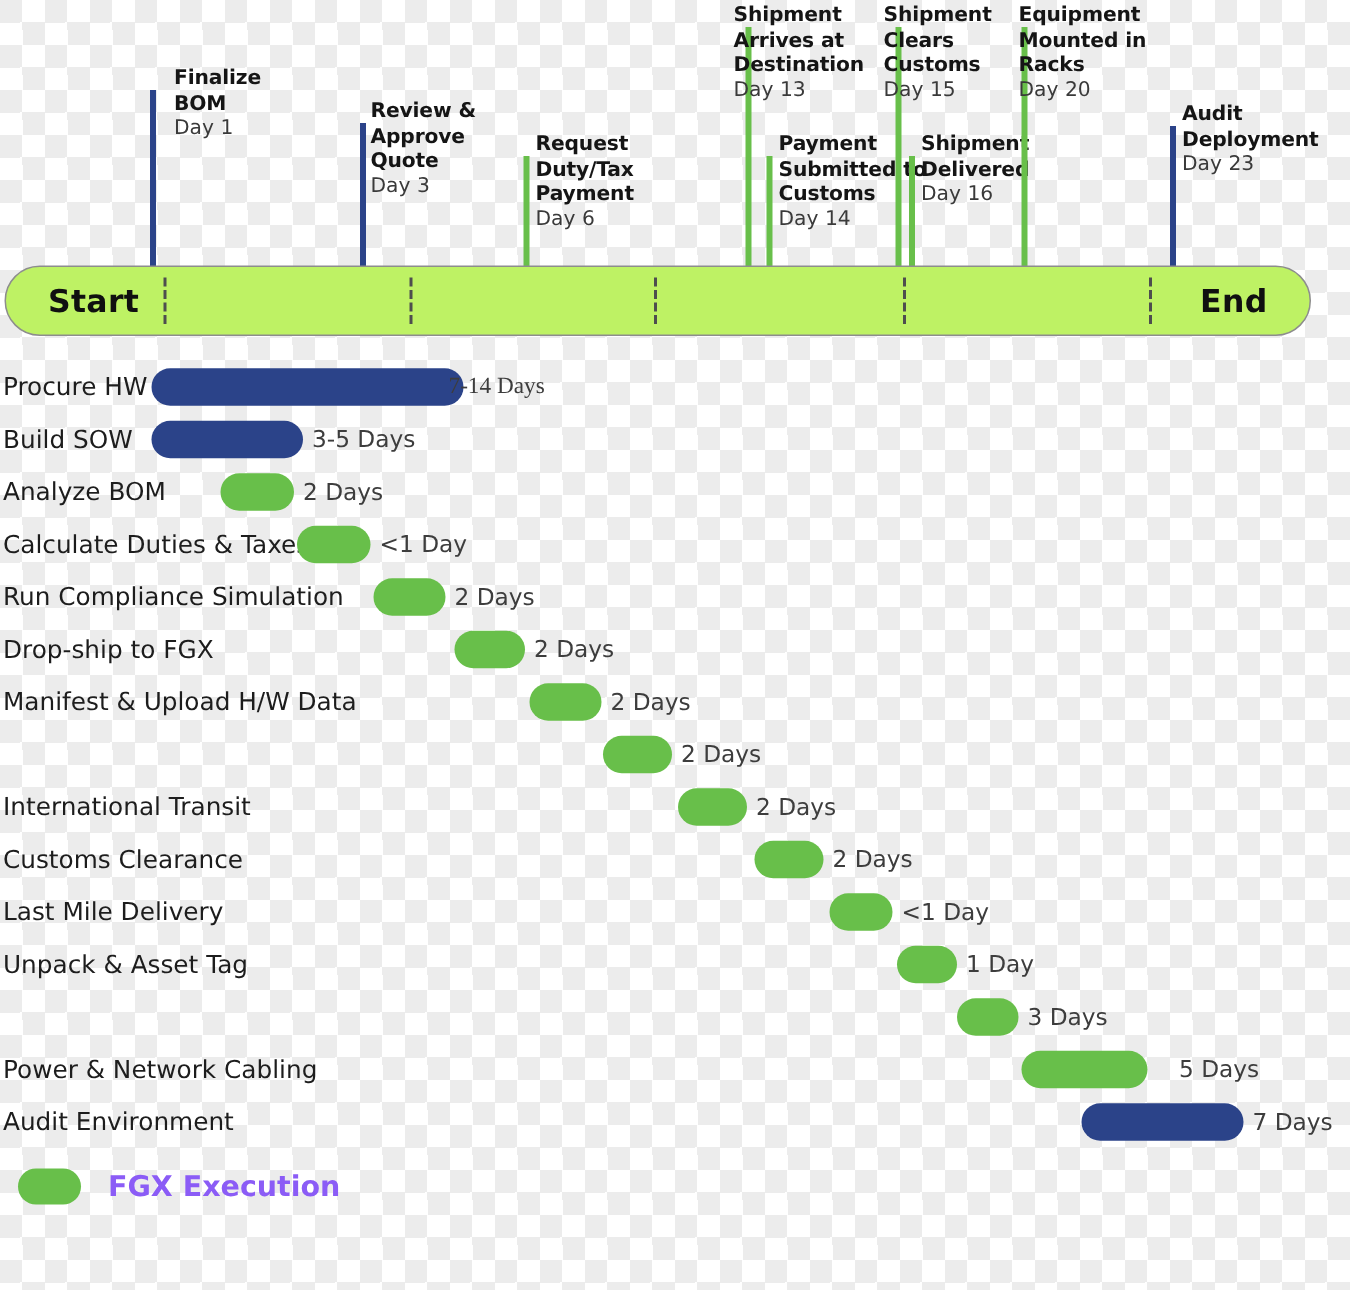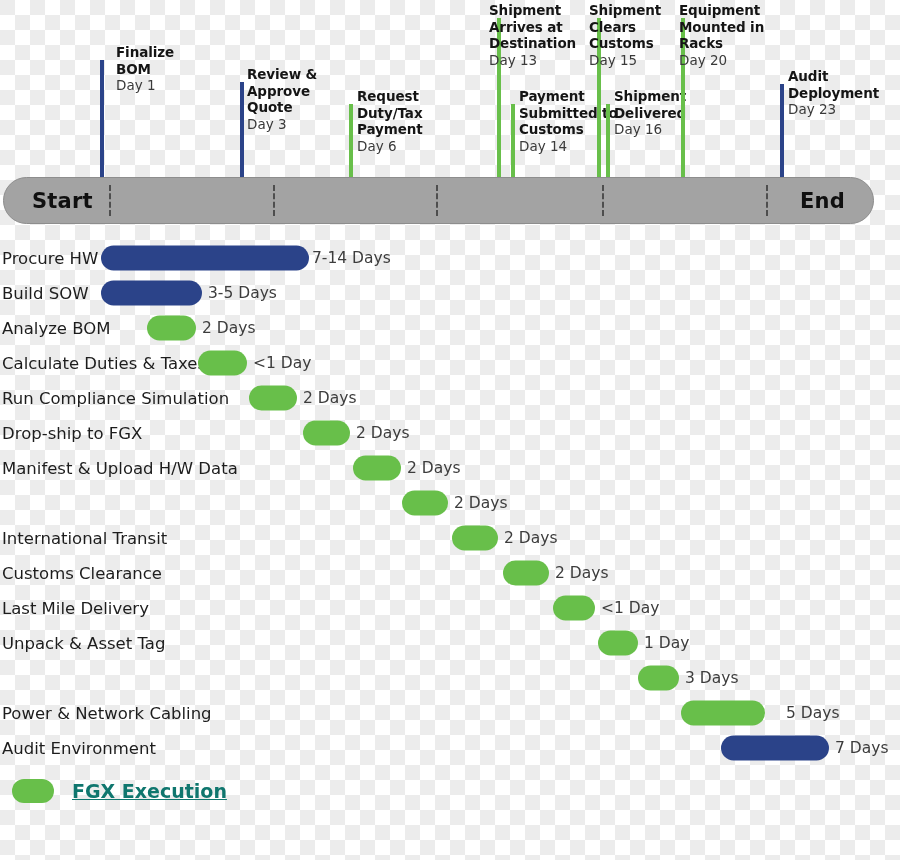--- a/index.html
+++ b/index.html
@@ -28,21 +28,21 @@
   }
   .ms-title {
     font-weight:bold; font-size:13.5px; color:#151515;
     letter-spacing:-0.1px;
   }
   .ms-day { font-weight:normal; font-size:13.5px; color:#3a3a3a; }
 
   
   #timeline-bar {
     position:absolute; left:3px; top:177px; width:871px; height:47px;
-    background:#a3a3a3;
+    background:#bef264;
     border:1px solid #8d8d8d;
     border-radius:24px;
   }
   #timeline-bar .tl-text {
     position:absolute; top:50%; transform:translateY(-50%);
     font-weight:bold; font-size:21px; color:#101010;
     letter-spacing:0.2px;
   }
   #start-label { left:28px; }
   #end-label { right:28px; }
@@ -139,21 +139,21 @@
     <div class="tl-divider" style="left: 269px;"></div>
     <div class="tl-divider" style="left: 432px;"></div>
     <div class="tl-divider" style="left: 598px;"></div>
     <div class="tl-divider" style="left: 762px;"></div>
   </div>
 
 <div id="gantt">
     <div class="gantt-row">
       <span class="task-label">Procure HW</span>
       <div class="task-bar" style="left: 101px; width: 208px; background: rgb(43, 67, 137);"></div>
-      <span class="task-dur" style="left: 312px;">7-14 Days</span>
+      <span class="task-dur" style="left: 299px; font-family: Liberation Serif, serif;">7-14 Days</span>
     </div>
     <div class="gantt-row">
       <span class="task-label">Build SOW</span>
       <div class="task-bar" style="left: 101px; width: 101px; background: rgb(43, 67, 137);"></div>
       <span class="task-dur" style="left: 208px;">3-5 Days</span>
     </div>
     <div class="gantt-row">
       <span class="task-label">Analyze BOM</span>
       <div class="task-bar" style="left: 147px; width: 49px; background: rgb(104, 191, 74);"></div>
       <span class="task-dur" style="left: 202px;">2 Days</span>
@@ -214,15 +214,15 @@
     <div class="gantt-row">
       <span class="task-label">Audit Environment</span>
       <div class="task-bar" style="left: 721px; width: 108px; background: rgb(43, 67, 137);"></div>
       <span class="task-dur" style="left: 835px;">7 Days</span>
     </div>
   </div>
 
 <div id="legend">
     <div class="legend-row">
       <div class="legend-swatch" style="background: rgb(104, 191, 74);"></div>
-      <span class="legend-text" style="color: #0f766e; text-decoration: underline;">FGX Execution</span>
+      <span class="legend-text" style="color: #8b5cf6;">FGX Execution</span>
     </div>
   </div>
 
 </body></html>

